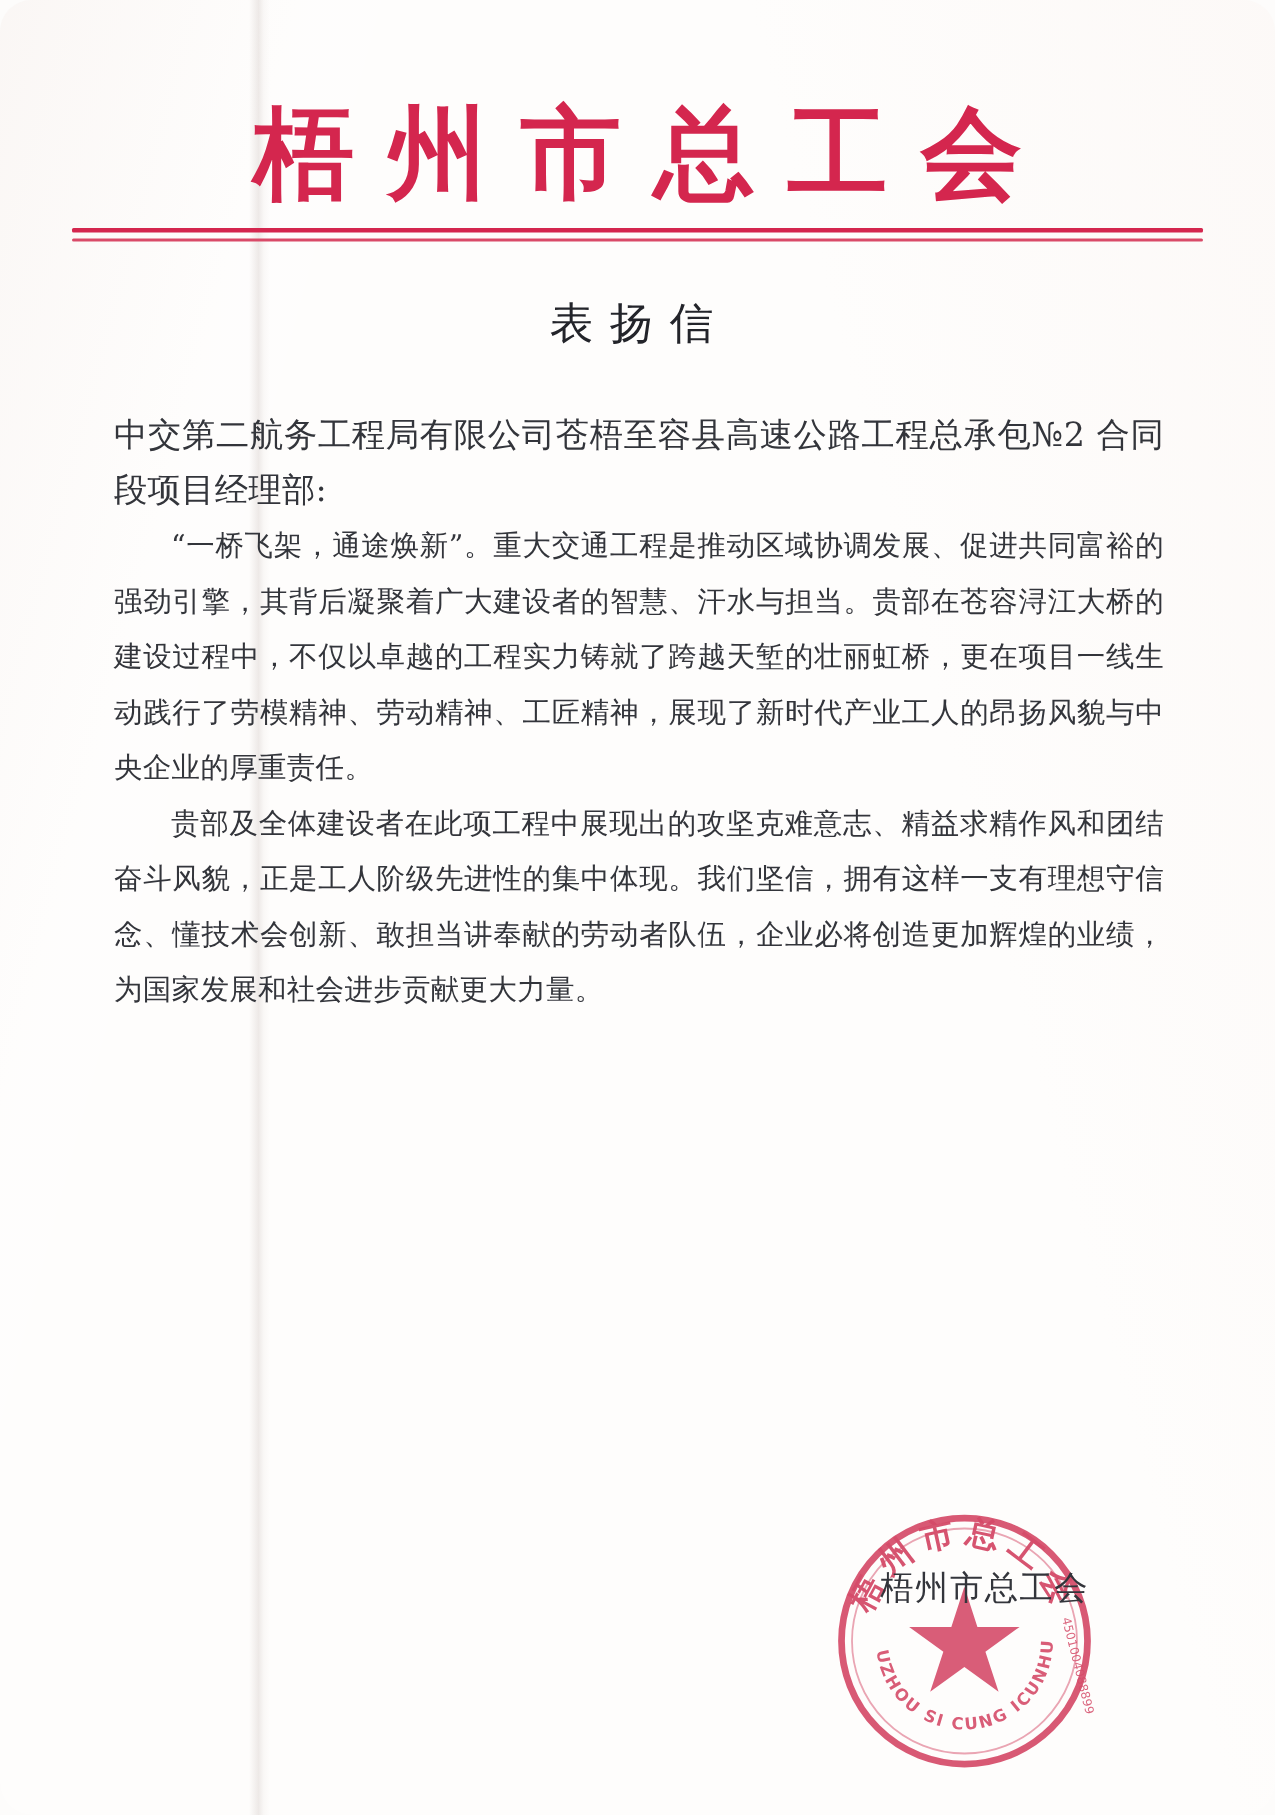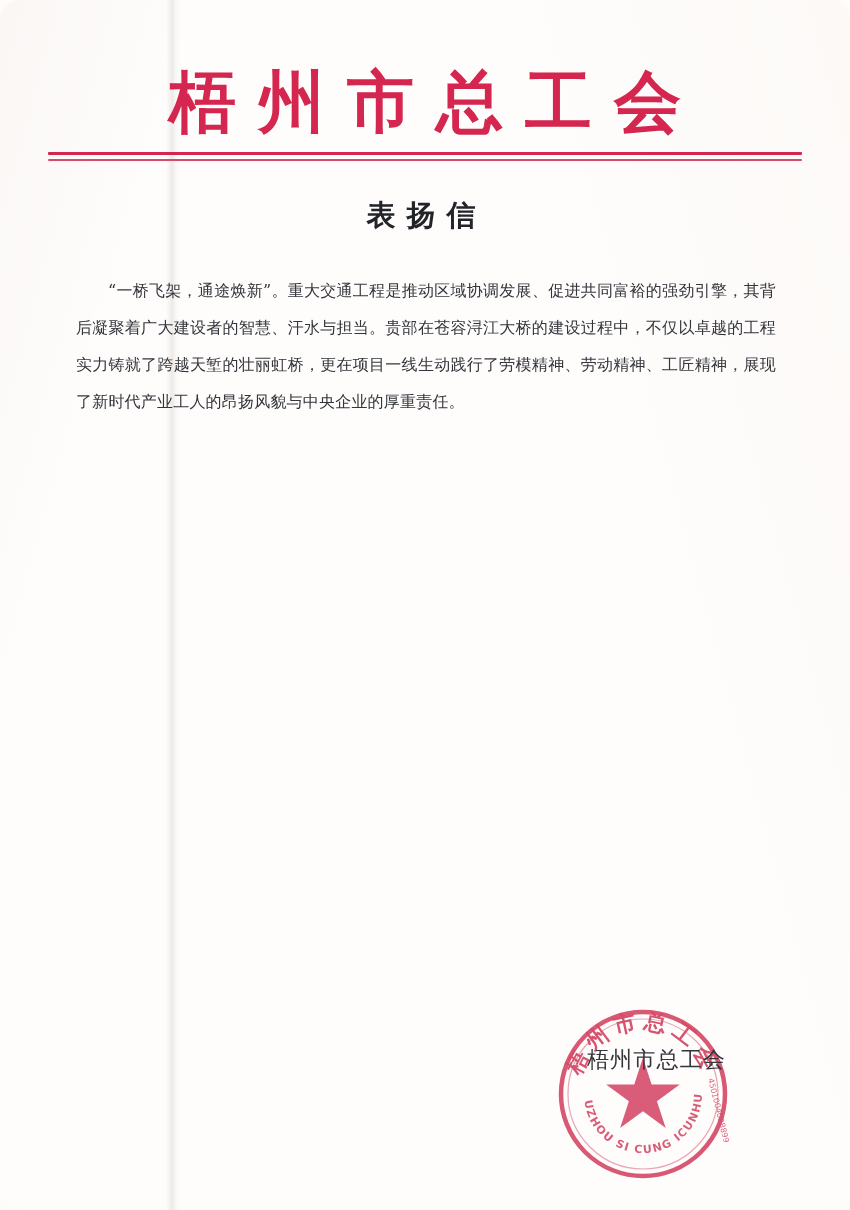--- a/index.html
+++ b/index.html
@@ -71,21 +71,21 @@
   }
 
   
   .doc-title {
     position: absolute;
     top: 196px;
     left: 0;
     width: 842px;
     text-align: center;
     font-size: 29px;
-    font-weight: 700;
+    font-weight: 400;
     letter-spacing: 11px;
     text-indent: 11px;
     color: #23242a;
   }
 
   
   .body-wrap {
     position: absolute;
     top: 272px;
     left: 76px;
@@ -93,21 +93,21 @@
   }
   .addressee {
     font-size: 22.2px;
     line-height: 37px;
     color: #33353b;
     text-align: justify;
     text-justify: inter-character;
     letter-spacing: 0.2px;
   }
   .para {
-    font-size: 16px;
+    font-size: 19px;
     line-height: 37px;
     color: #33353b;
     text-align: justify;
     text-justify: inter-character;
     text-indent: 2em;
     letter-spacing: 0.2px;
     margin: 0;
   }
 
   
@@ -156,22 +156,24 @@
   </div>
 
   <div class="rule-group">
     <div class="rule"></div>
     <div class="rule thin"></div>
   </div>
 
   <div class="doc-title">表扬信</div>
 
   <div class="body-wrap">
+    <div class="addressee">中交第二航务工程局有限公司苍梧至容县高速公路工程总承包№2 合同段项目经理部:</div>
 
     <p class="para">“一桥飞架，通途焕新”。重大交通工程是推动区域协调发展、促进共同富裕的强劲引擎，其背后凝聚着广大建设者的智慧、汗水与担当。贵部在苍容浔江大桥的建设过程中，不仅以卓越的工程实力铸就了跨越天堑的壮丽虹桥，更在项目一线生动践行了劳模精神、劳动精神、工匠精神，展现了新时代产业工人的昂扬风貌与中央企业的厚重责任。</p>
+    <p class="para">贵部及全体建设者在此项工程中展现出的攻坚克难意志、精益求精作风和团结奋斗风貌，正是工人阶级先进性的集中体现。我们坚信，拥有这样一支有理想守信念、懂技术会创新、敢担当讲奉献的劳动者队伍，企业必将创造更加辉煌的业绩，为国家发展和社会进步贡献更大力量。</p>
   </div>
 
   <div class="seal">
     <svg viewBox="0 0 174 174" width="174" height="174" xmlns="http://www.w3.org/2000/svg">
       <defs>
         <path id="topArc" d="M 22,87 A 65,65 0 0 1 152,87" fill="none"></path>
         <path id="botArc" d="M 28,87 A 59,59 0 0 0 146,87" fill="none"></path>
       </defs>
       <circle cx="87" cy="87" r="82" fill="none" stroke="#cf3355" stroke-width="4.5" opacity="0.92"></circle>
       <circle cx="87" cy="87" r="75" fill="none" stroke="#cf3355" stroke-width="1.2" opacity="0.5"></circle>

